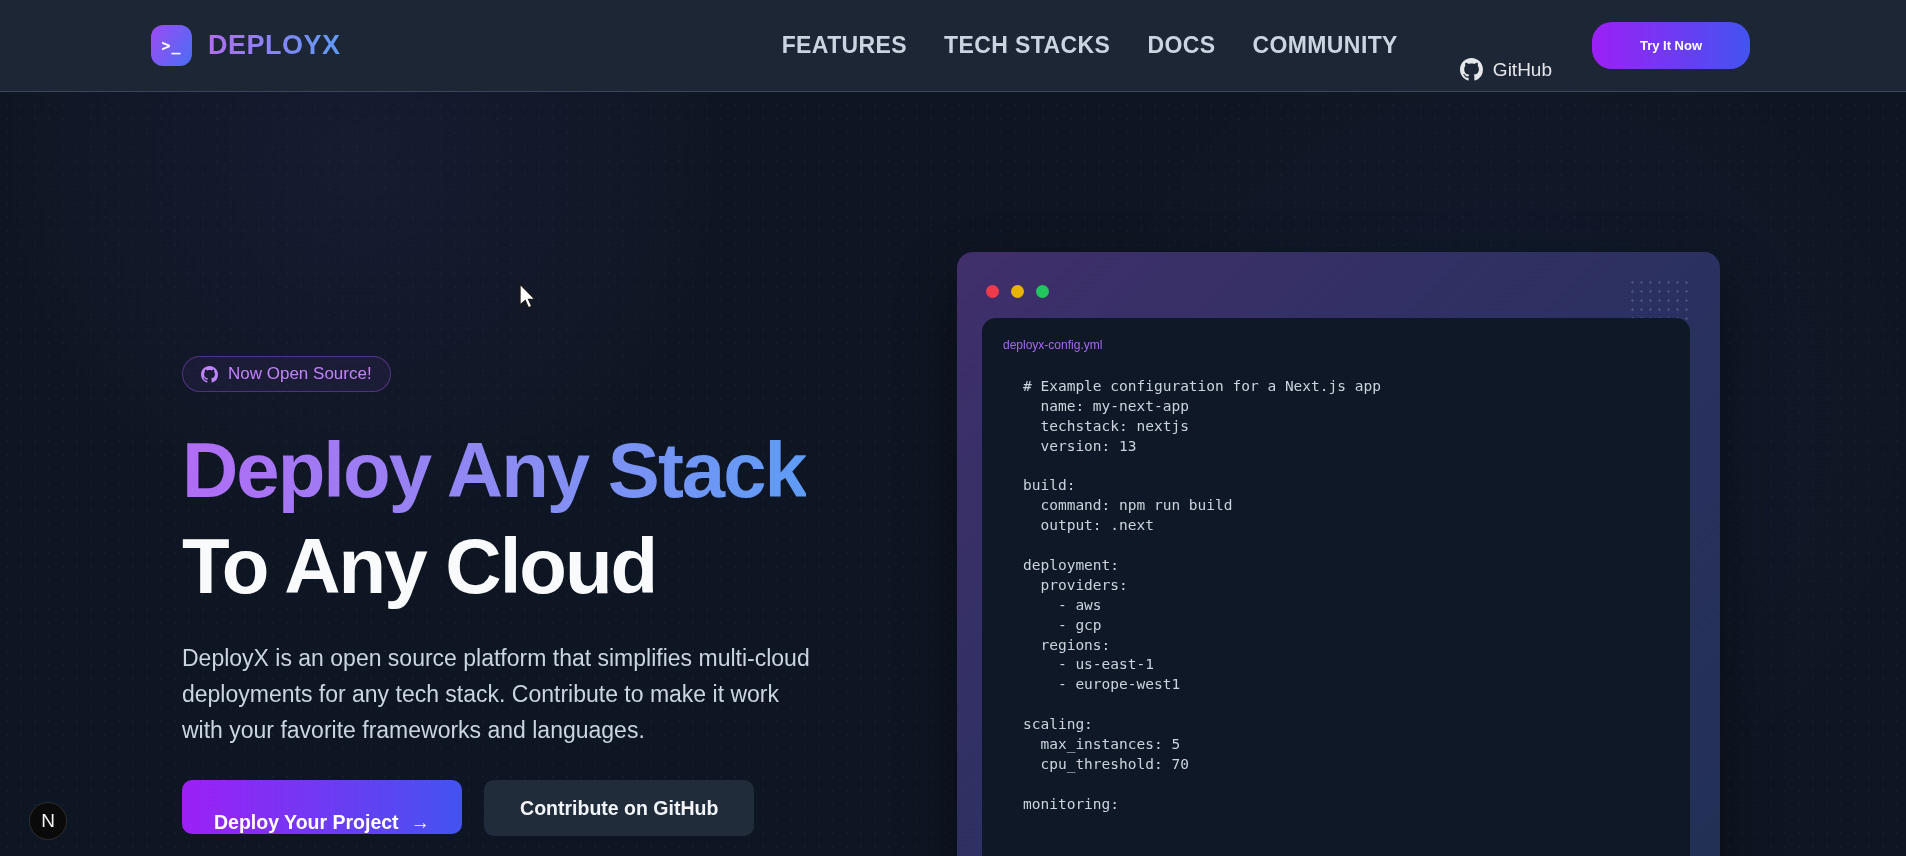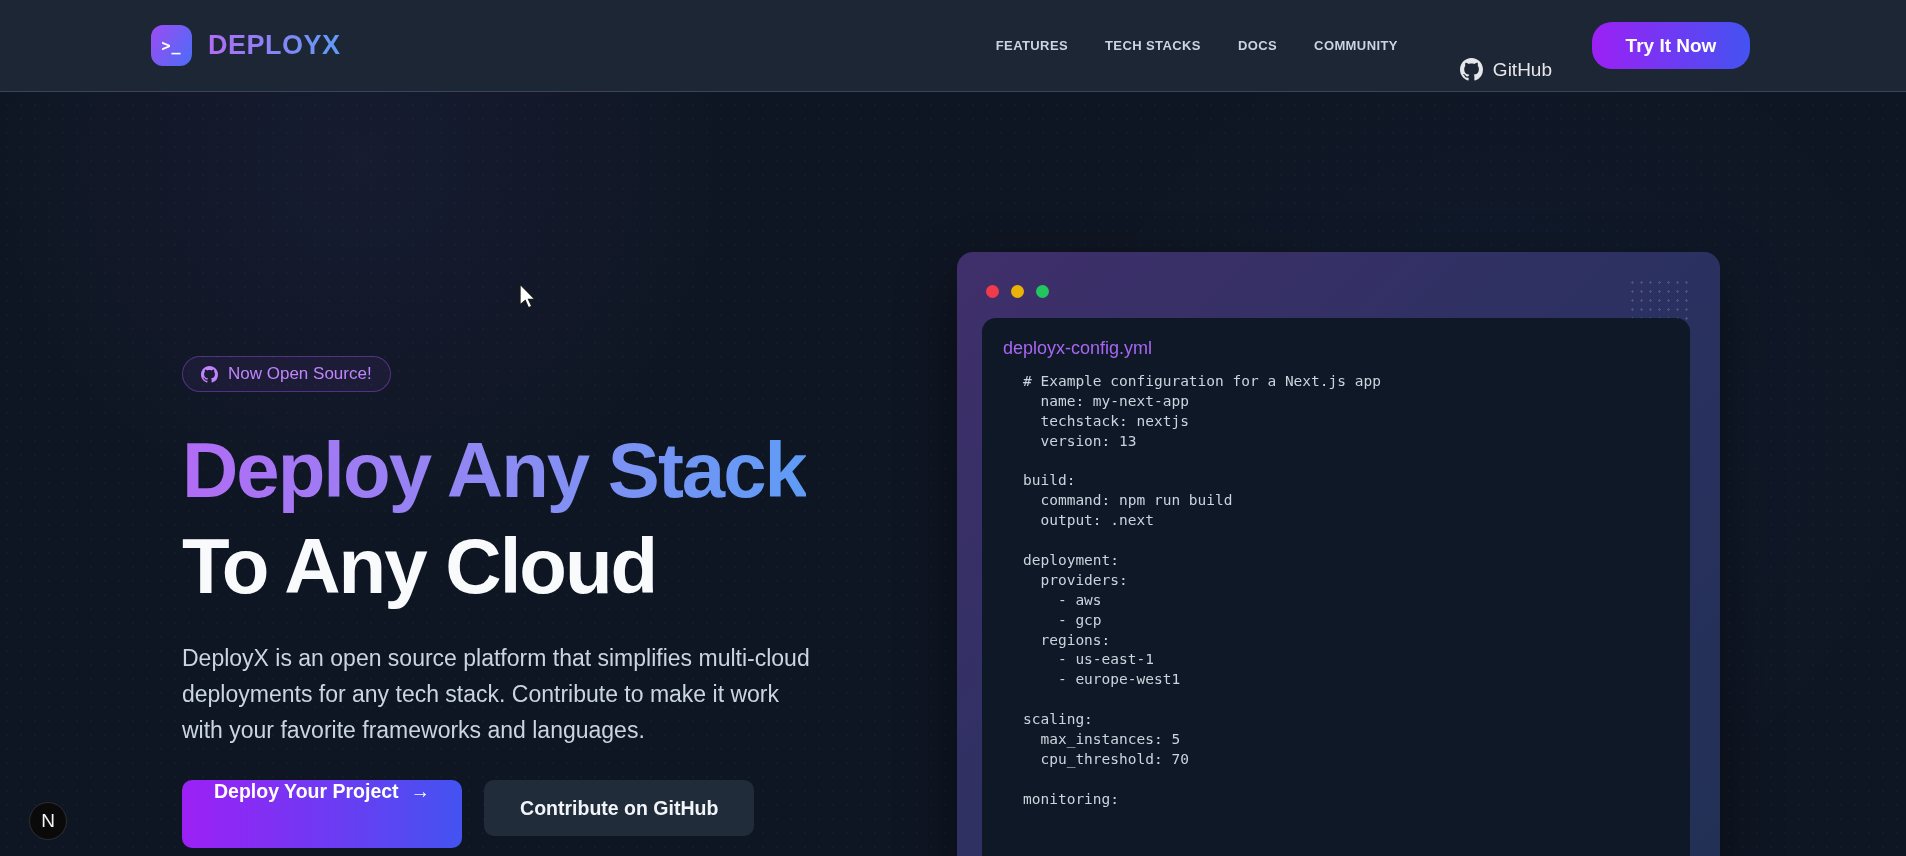--- a/index.html
+++ b/index.html
@@ -38,33 +38,33 @@
     font-size:27px; font-weight:700; letter-spacing:0.5px;
     background:linear-gradient(90deg,#b16cf5,#5e9cf6);
     -webkit-background-clip:text; background-clip:text;
     -webkit-text-fill-color:transparent; color:transparent;
   }
   .nav-links {
     display:flex; align-items:center; gap:37px;
     margin-left:auto;
   }
   .nav-link {
-    font-size:13px; font-weight:600; letter-spacing:0.4px;
+    font-size:23px; font-weight:600; letter-spacing:0.4px;
     color:#cbd5e1; text-decoration:none; cursor:pointer;
   }
   .nav-actions { display:flex; align-items:center; margin-left:62px; gap:40px; }
   .github-link {
     display:flex; align-items:center; gap:10px;
     color:#e5e7eb; font-size:19px; cursor:pointer; text-decoration:none;margin-top:48px;
   }
   .github-link svg { width:23px; height:23px; fill:#e5e7eb; }
   .cta-button {
     width:158px; height:47px; border:none; border-radius:20px;
     background:linear-gradient(90deg,#9c20f5,#4353f1);
-    color:#ffffff; font-size:19px; font-weight:700;
+    color:#ffffff; font-size:13px; font-weight:700;
     font-family:"Liberation Sans", sans-serif;
     cursor:pointer;
   }
 
   
   .hero-left { position:absolute; left:182px; top:356px; width:640px; }
   .badge {
     display:inline-flex; align-items:center; gap:10px;
     height:36px; padding:0 18px; border-radius:999px;
     border:1px solid rgba(168,85,247,0.40);
@@ -82,25 +82,25 @@
     -webkit-background-clip:text; background-clip:text;
     -webkit-text-fill-color:transparent; color:transparent;
   }
   .title-white { color:#f8fafc; }
   .hero-desc {
     margin-top:26px; width:628px;
     font-size:23px; line-height:36px; color:#cbd5e1;
   }
   .hero-buttons { margin-top:32px; display:flex; gap:22px; }
   .btn-primary {
-    height:68px; padding:0 32px; border:none; border-radius:10px;
+    height:54px; padding:0 32px; border:none; border-radius:10px;
     background:linear-gradient(90deg,#9c20f5,#4353f1);
     color:#ffffff; font-size:19.5px; font-weight:700;
     font-family:"Liberation Sans", sans-serif;
-    display:inline-flex; align-items:flex-start; gap:12px;
+    display:inline-flex; align-items:flex-end; gap:12px;
     cursor:pointer;
   }
   .btn-secondary {
     height:56px; padding:0 36px; border:none; border-radius:10px;
     background:#212c3a;
     color:#f1f5f9; font-size:19.5px; font-weight:700;
     font-family:"Liberation Sans", sans-serif;
     cursor:pointer;
   }
 
@@ -119,21 +119,21 @@
   .card-dots {
     position:absolute; right:26px; top:26px; width:66px; height:46px;
     background-image:radial-gradient(rgba(255,255,255,0.16) 1.2px, transparent 1.2px);
     background-size:9px 9px;
   }
   .code-panel {
     position:absolute; left:25px; top:66px; width:708px; height:560px;
     background:#0f1827; border-radius:14px;
     padding:20px 20px 0 21px;
   }
-  .code-filename { font-size:18px; color:#a767f2; margin-bottom:14px; }
+  .code-filename { font-size:12px; color:#a767f2; margin-bottom:26px; }
   .code-block {
     font-family:"DejaVu Sans Mono", monospace;
     font-size:14.5px; color:#ccd3dd;
   }
   .code-line { height:19.9px; white-space:pre;margin-left:20px; }
 
   
   .dev-badge {
     position:absolute; left:29px; top:802px; width:38px; height:38px;
     border-radius:50%; background:#0a0a0a; border:1px solid #2e2e2e;

